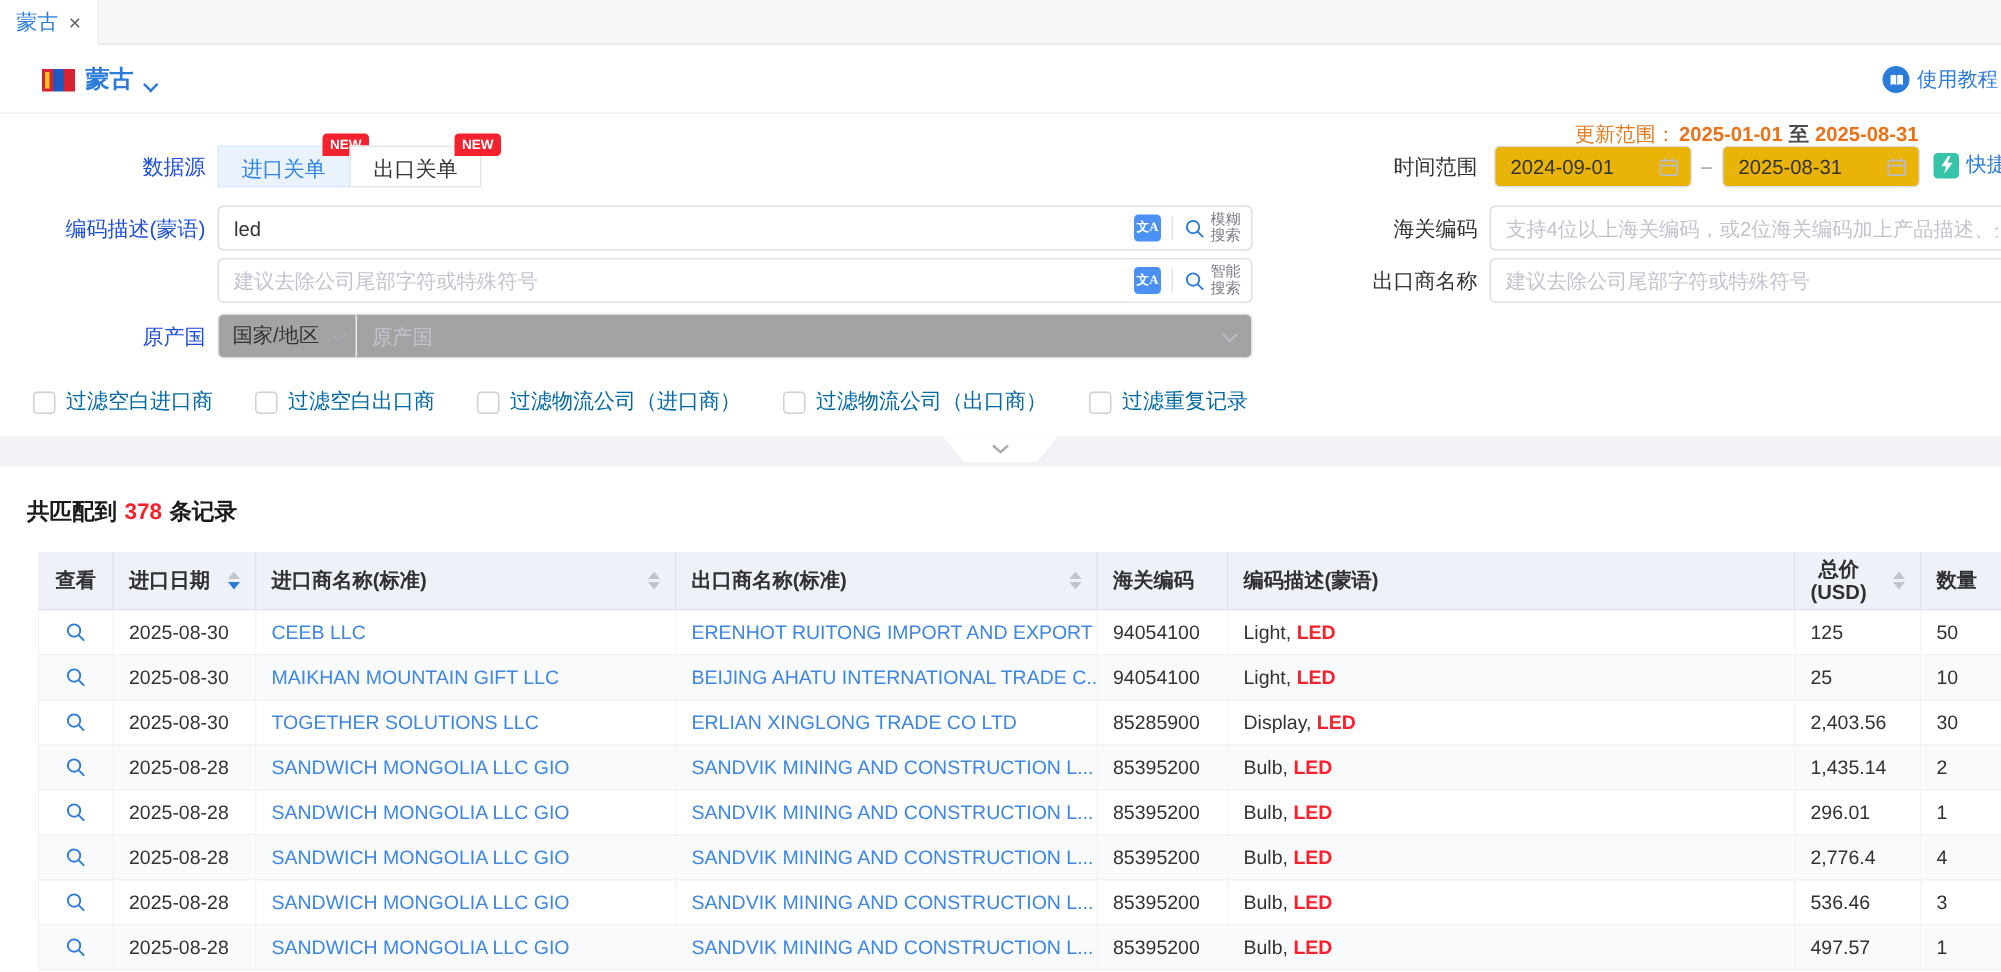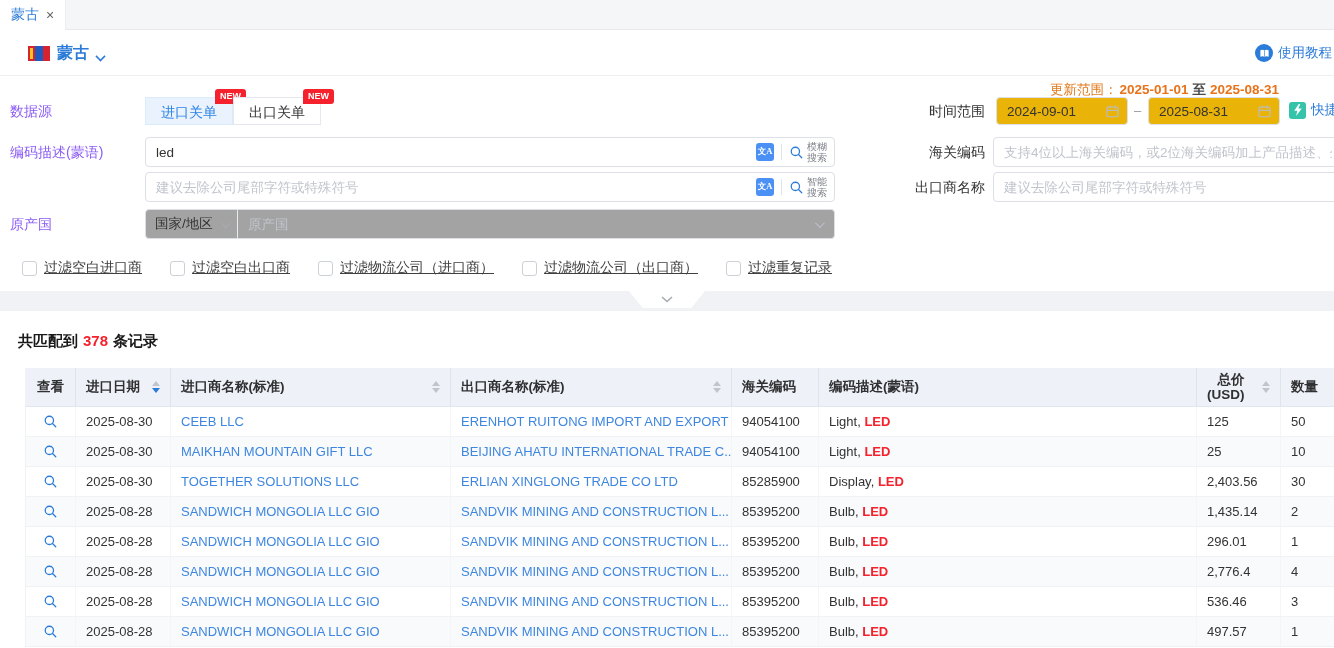--- a/index.html
+++ b/index.html
@@ -17,21 +17,21 @@
   .topbar { position:absolute; top:30px; left:0; right:0; height:46px; background:#fff; border-bottom:1px solid #edeff2; }
   .flag { position:absolute; left:28px; top:16px; width:22px; height:15px;
           background:linear-gradient(90deg,#d7232f 0 34%,#2059c0 34% 66%,#d7232f 66%); }
   .flag::after { content:""; position:absolute; left:2px; top:2px; width:3px; height:11px; background:#f8c623; }
   .country-name { position:absolute; left:57px; top:13px; font-size:16px; font-weight:bold; color:#2b7bd9; }
   .country-chev { position:absolute; left:96px; top:22px; width:9px; height:9px; border-right:2px solid #2b7bd9; border-bottom:2px solid #2b7bd9; transform:rotate(45deg) scale(.8); }
   .tutorial { position:absolute; right:2px; top:14px; display:flex; align-items:center; gap:5px; color:#2b7bd9; font-size:13.5px; cursor:pointer; }
   .tut-icon { width:18px; height:18px; border-radius:50%; background:#2b7bd9; display:flex; align-items:center; justify-content:center; }
 
   
-  .flabel { position:absolute; width:127px; text-align:left; font-size:14px; color:#8b5cf6; line-height:30px; white-space:nowrap; }
+  .flabel { position:absolute; width:127px; text-align:right; font-size:14px; color:#1d4ed8; line-height:30px; white-space:nowrap; }
   .flabel-r { position:absolute; width:110px; text-align:right; font-size:14px; color:#333; line-height:30px; white-space:nowrap; }
 
   .update-range { position:absolute; top:81px; right:53px; font-size:13.5px; color:#e27c22; white-space:nowrap; }
   .update-range b { color:#e8731a; margin:0 2px; }
   .update-range .joiner { color:#4a4a4a; font-weight:bold; margin:0 2px; }
 
   .ds-tabs { position:absolute; left:145px; top:97px; display:flex; }
   .ds-tab { position:relative; height:28px; padding:0 15px; font-size:14px; line-height:28px; background:#fff; border:1px solid #e4e7ed; color:#333; cursor:pointer; }
   .ds-tab.active { background:#e9f2fd; color:#2e84e5; border-color:#dcebfb; }
   .ds-badge { position:absolute; top:-9px; right:-14px; background:#f5222d; color:#fff; font-size:9px; font-weight:bold; line-height:1; padding:3px 5px; border-radius:3px 3px 3px 0; }
@@ -55,34 +55,34 @@
 
   .origin-wrap { position:absolute; left:145px; top:209px; width:690px; height:30px; border:1px solid #dcdfe6; border-radius:4px; background:#a3a3a3; display:flex; align-items:center; }
   .origin-select { width:92px; height:100%; border-right:1px solid #e8eaee; display:flex; align-items:center; justify-content:space-between; padding:0 9px; font-size:13.5px; color:#333; cursor:pointer; }
   .sel-chev { width:7px; height:7px; border-right:1.5px solid #a8abb2; border-bottom:1.5px solid #a8abb2; transform:rotate(45deg) translateY(-2px); }
   .origin-wrap input { flex:1; height:100%; border:none; outline:none; padding:0 10px; font-size:13.5px; font-family:inherit; background:transparent; }
   .origin-chev { width:7px; height:7px; border-right:1.5px solid #c0c4cc; border-bottom:1.5px solid #c0c4cc; transform:rotate(45deg) translateY(-2px); margin-right:12px; }
 
   .cb-row { position:absolute; left:22px; top:259px; display:flex; gap:28px; }
   .cb { display:flex; align-items:center; gap:7px; cursor:pointer; }
   .cbbox { width:15px; height:15px; border:1px solid #ccd0d7; border-radius:3px; background:#fff; }
-  .cblabel { font-size:14px; color:#404040; white-space:nowrap;text-decoration:underline; }
+  .cblabel { font-size:14px; color:#0369a1; white-space:nowrap; }
 
   
   .collapse-strip { position:absolute; left:0; top:291px; right:0; height:20px; background:#f1f2f5; }
   .collapse-tab { position:absolute; left:50%; transform:translateX(-50%); top:0; width:76px; height:17px; background:#fff;
                   clip-path:polygon(0 0,100% 0,82% 100%,18% 100%); display:flex; align-items:center; justify-content:center; cursor:pointer; }
 
   
   .result-line { position:absolute; left:18px; top:332px; font-size:15px; font-weight:bold; color:#1a1a1a; }
   .result-count { color:#f5222d; margin:0 5px; }
 
   .table-wrap { position:absolute; left:25px; top:368px; right:0; bottom:0; overflow:hidden; }
   table { border-collapse:collapse; table-layout:fixed; width:1355px; border-left:1px solid #f0f2f5; }
-  thead th { background:#eef1f7; height:38px; font-size:13.5px; color:#303133; font-weight:bold; text-align:right; padding:0 10px;
+  thead th { background:#eef1f7; height:38px; font-size:13.5px; color:#303133; font-weight:bold; text-align:center; padding:0 10px;
              border-right:1px solid #dfe4ec; border-bottom:1px solid #e2e7ef; }
   .th-flex { display:flex; align-items:center; justify-content:space-between; width:100%; }
   .th-label { white-space:pre-line; line-height:15px; }
   th.c0 .th-flex { justify-content:center; }
   tbody td { height:30px; font-size:13px; color:#333; padding:0 10px; border-bottom:1px solid #f1f2f4; border-right:1px solid #f4f5f7;
              white-space:nowrap; overflow:hidden; text-overflow:clip; }
   tbody tr:nth-child(even) { background:#f9fafb; }
   td.c0 { text-align:center; padding:0; }
   .view-btn { display:inline-flex; cursor:pointer; vertical-align:middle; }
   .cell-link { color:#3e86e0; cursor:pointer; text-decoration:none; }

